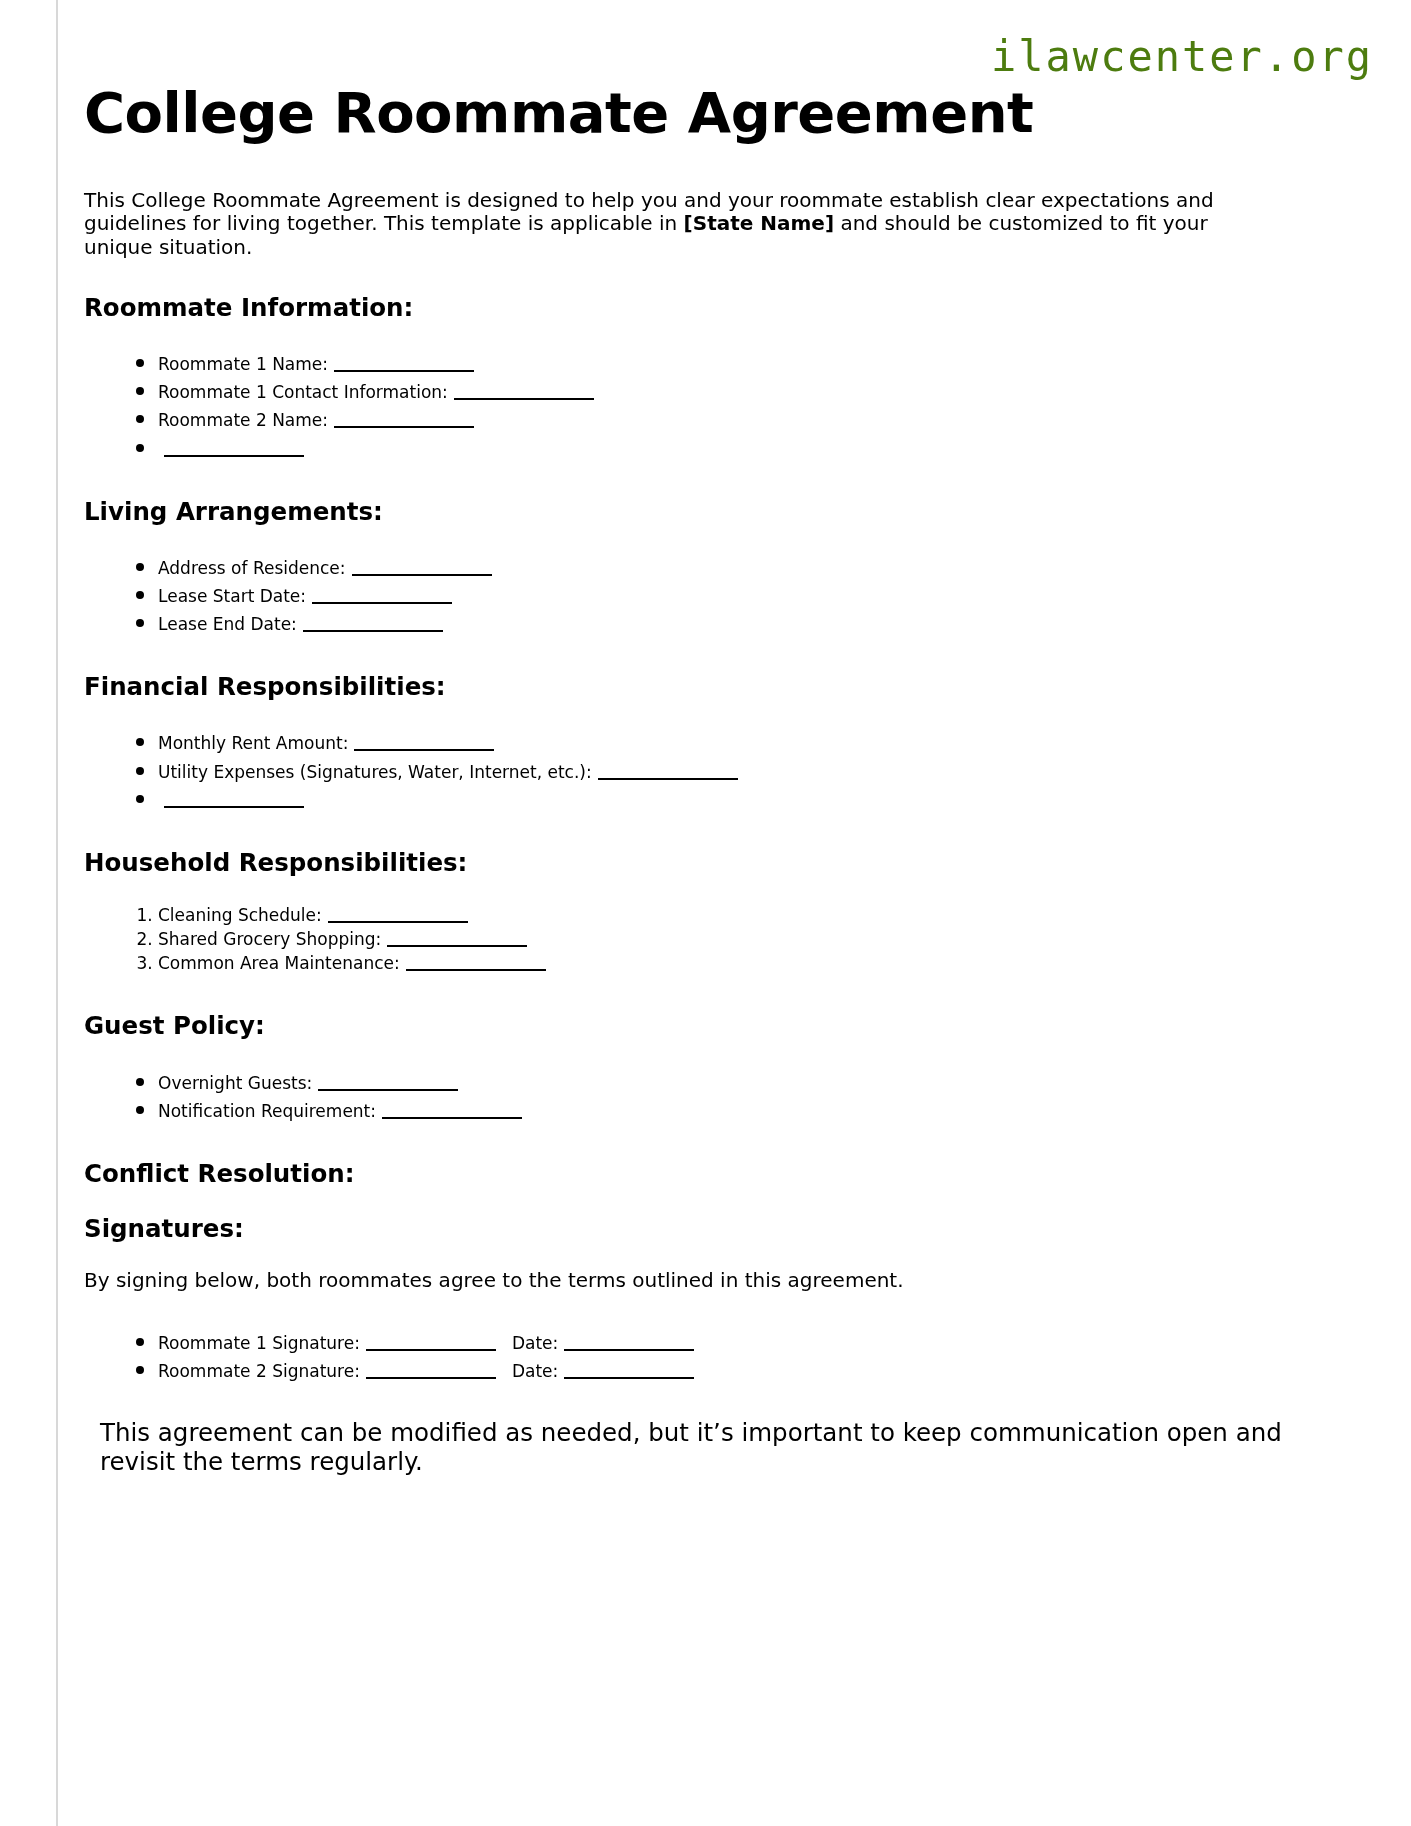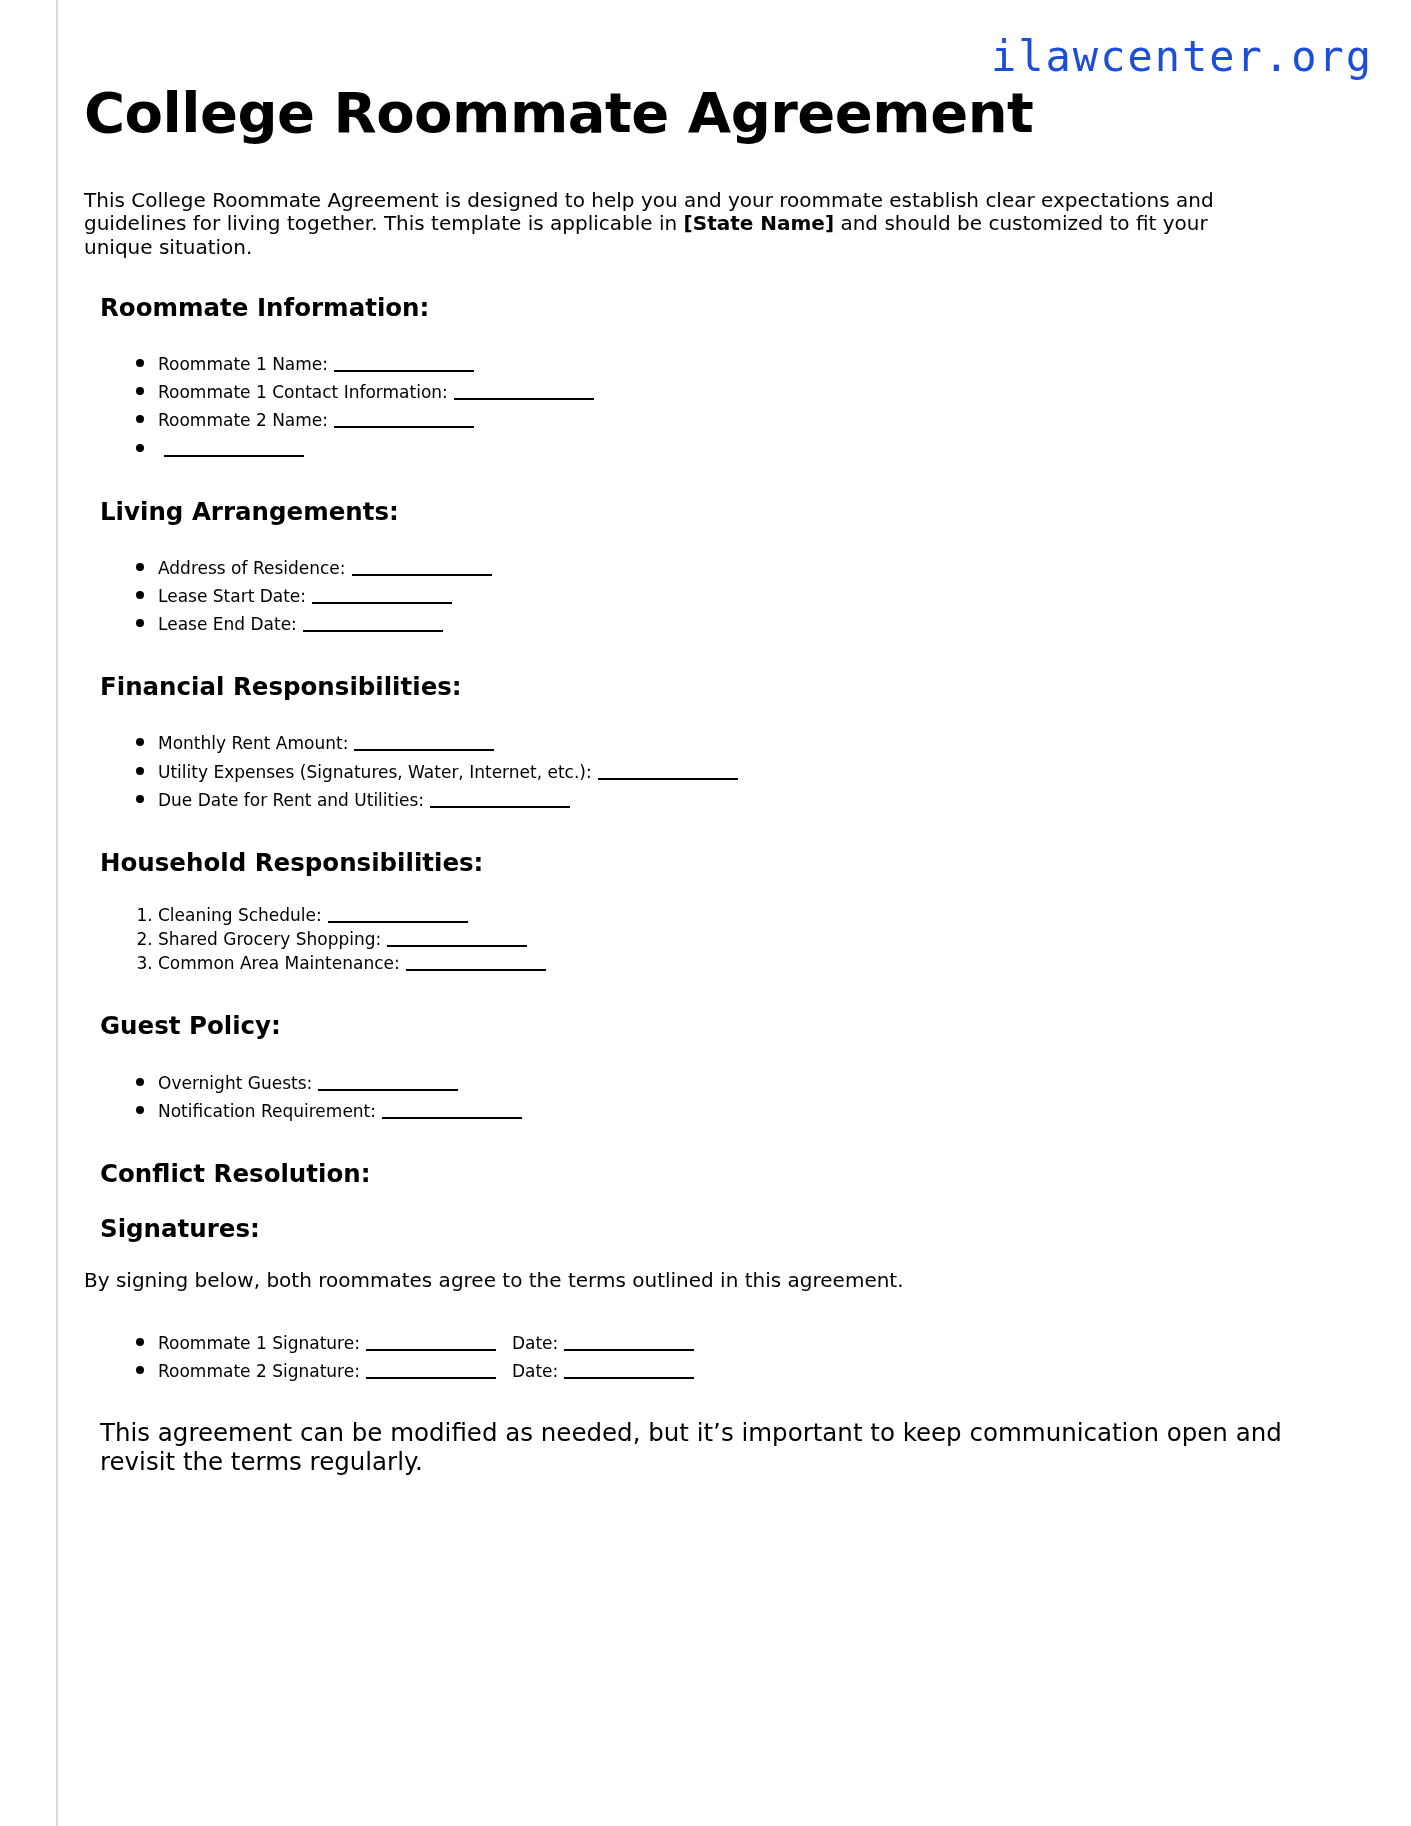--- a/index.html
+++ b/index.html
@@ -28,21 +28,21 @@
     height: 1826px;
     background: #d8d8d8;
   }
   .watermark {
     position: absolute;
     top: 32px;
     right: 38px;
     font-family: "DejaVu Sans Mono", monospace;
     font-size: 42px;
     letter-spacing: 2px;
-    color: #1d4ed8;
+    color: #4d7c0f;
     white-space: nowrap;
     user-select: none;
   }
   .content {
     position: absolute;
     left: 84px;
     top: 84px;
     width: 1240px;
   }
   h1.doc-title {
@@ -57,21 +57,21 @@
     font-size: 20px;
     line-height: 1.17;
     margin: 0 0 34px 0;
     max-width: 1190px;
   }
   p.body-para b { font-weight: bold; }
 
   h2.section-head {
     font-size: 24.5px;
     font-weight: bold;
-    margin: 0 0 26px 16px;
+    margin: 0 0 26px 0;
     line-height: 1.2;
   }
   ul.field-list, ol.field-list {
     margin: 0 0 38px 0;
     padding-left: 74px;
     list-style-position: outside;
   }
   ul.field-list { list-style-type: disc; }
   ol.field-list { list-style-type: decimal; }
   ul.field-list li, ol.field-list li {
@@ -126,21 +126,21 @@
         <h2 class="section-head">Living Arrangements:</h2>
         <ul class="field-list">
           <li><span>Address of Residence:</span><span class="blank w-std"></span></li>
           <li><span>Lease Start Date:</span><span class="blank w-std"></span></li>
           <li><span>Lease End Date:</span><span class="blank w-std"></span></li>
         </ul>
         <h2 class="section-head">Financial Responsibilities:</h2>
         <ul class="field-list">
           <li><span>Monthly Rent Amount:</span><span class="blank w-std"></span></li>
           <li><span>Utility Expenses (Signatures, Water, Internet, etc.):</span><span class="blank w-std"></span></li>
-          <li><span>Due Date for Rent and Utilities:</span><span class="blank w-std"></span></li>
+          <li><span class="blank w-std"></span></li>
         </ul>
         <h2 class="section-head">Household Responsibilities:</h2>
         <ol class="field-list">
           <li><span>Cleaning Schedule:</span><span class="blank w-std"></span></li>
           <li><span>Shared Grocery Shopping:</span><span class="blank w-std"></span></li>
           <li><span>Common Area Maintenance:</span><span class="blank w-std"></span></li>
         </ol>
         <h2 class="section-head">Guest Policy:</h2>
         <ul class="field-list">
           <li><span>Overnight Guests:</span><span class="blank w-std"></span></li>

